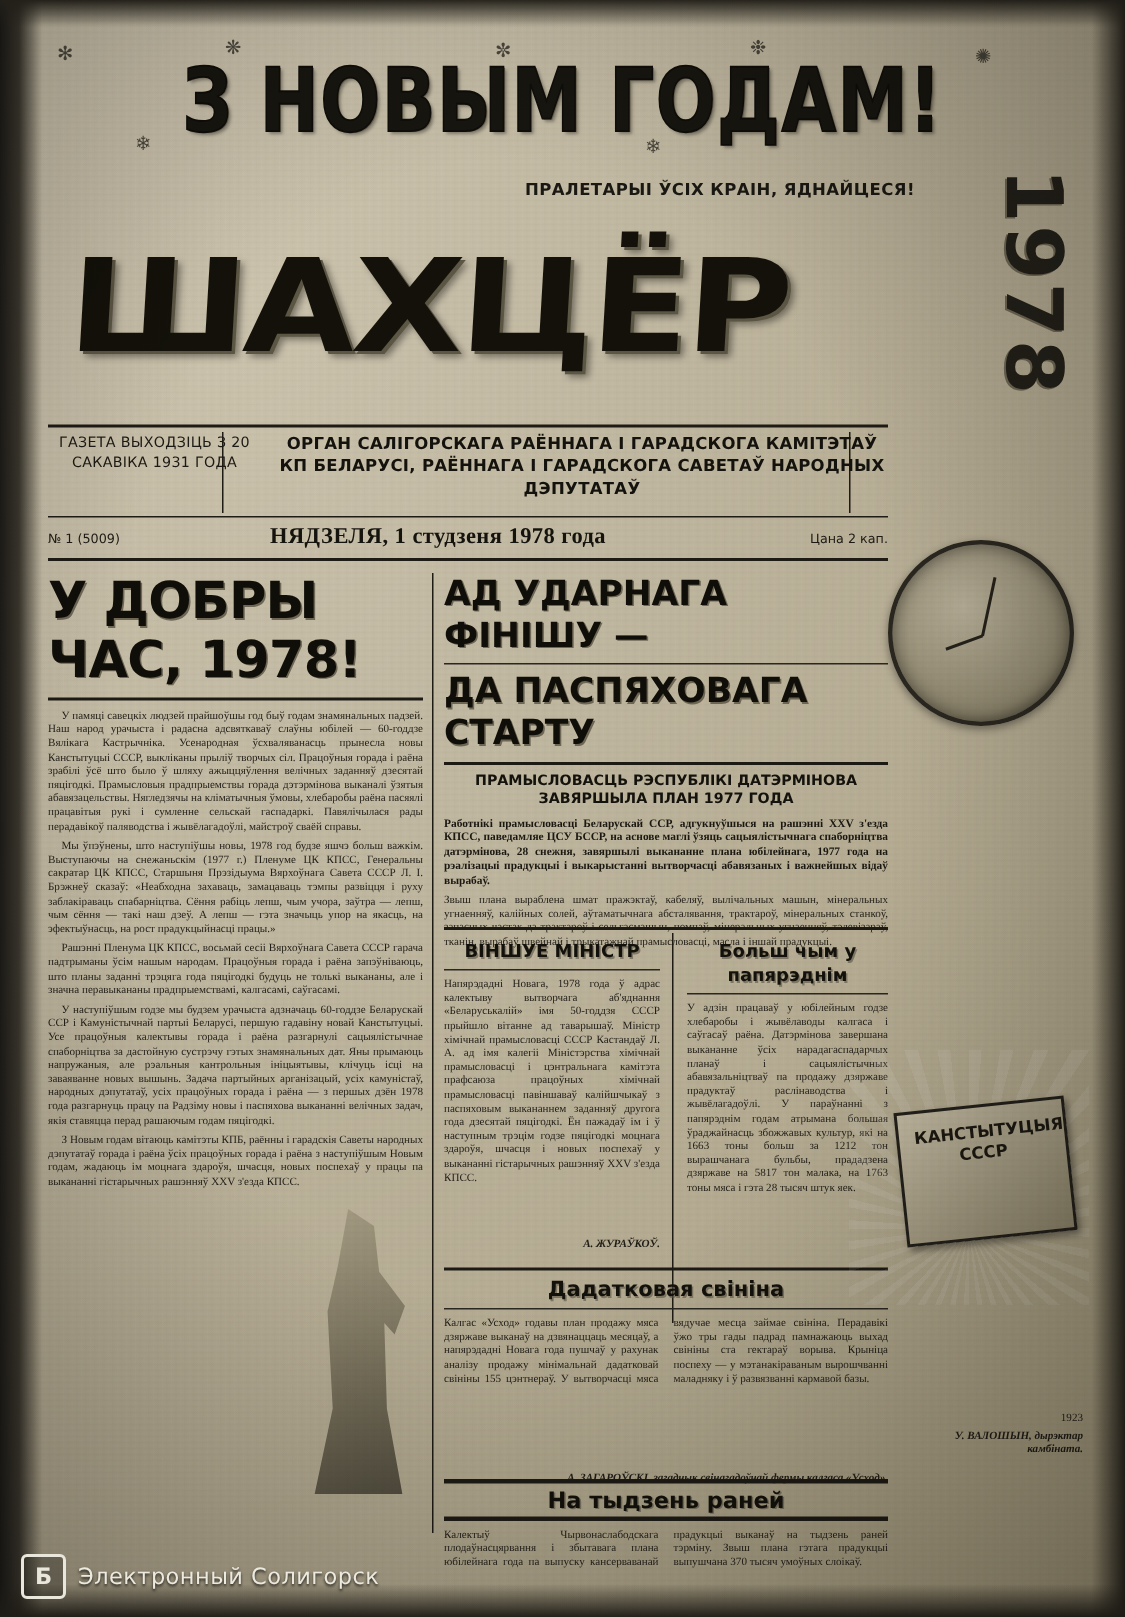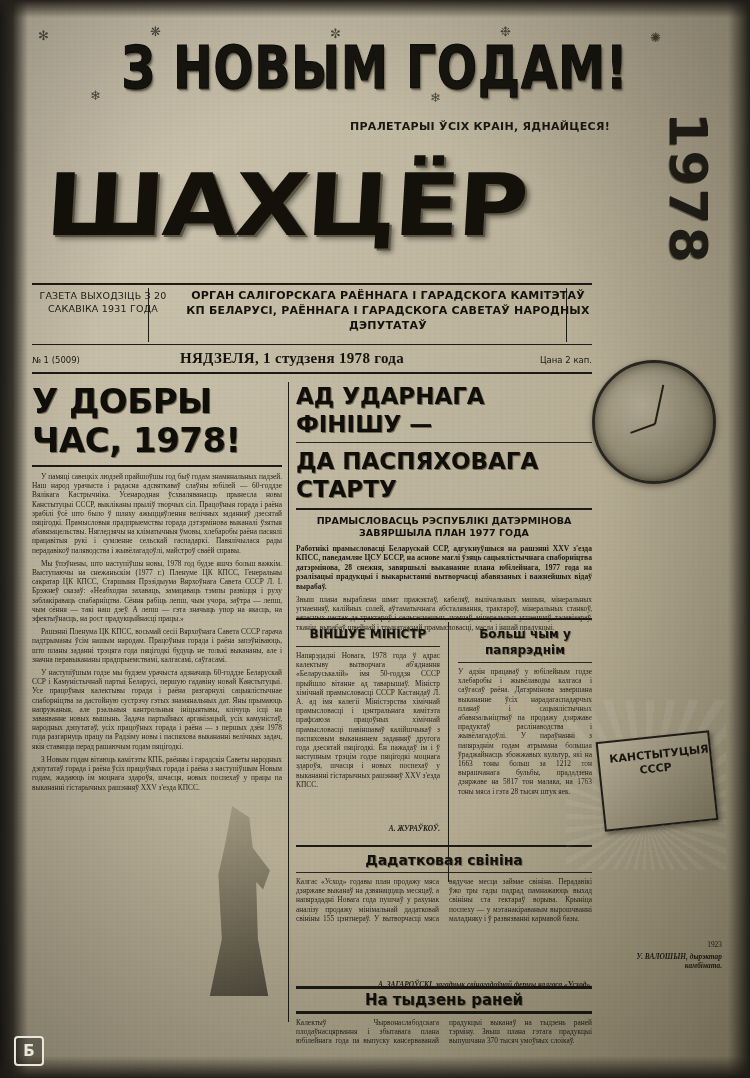--- a/index.html
+++ b/index.html
@@ -336,15 +336,16 @@
 
   <div class="grain"></div>
   <div class="gutter-left"></div>
   <div class="gutter-top"></div>
   <div class="gutter-right"></div>
   <div class="gutter-bottom"></div>
   <div class="vignette"></div>
 
   <div class="watermark">
     <div class="wm-logo">Б</div>
+    <div class="wm-text">Электронный Солигорск</div>
   </div>
 
 </div>
 
 </body></html>

